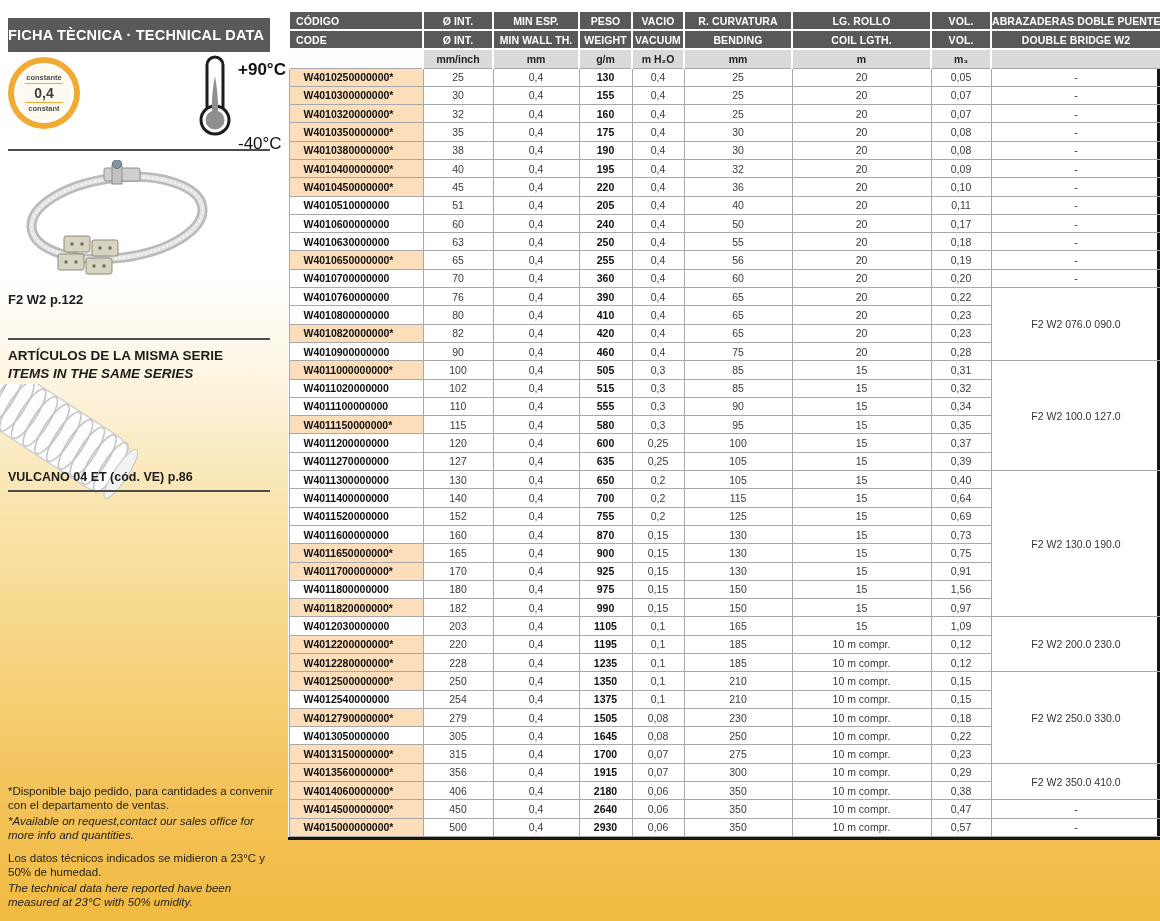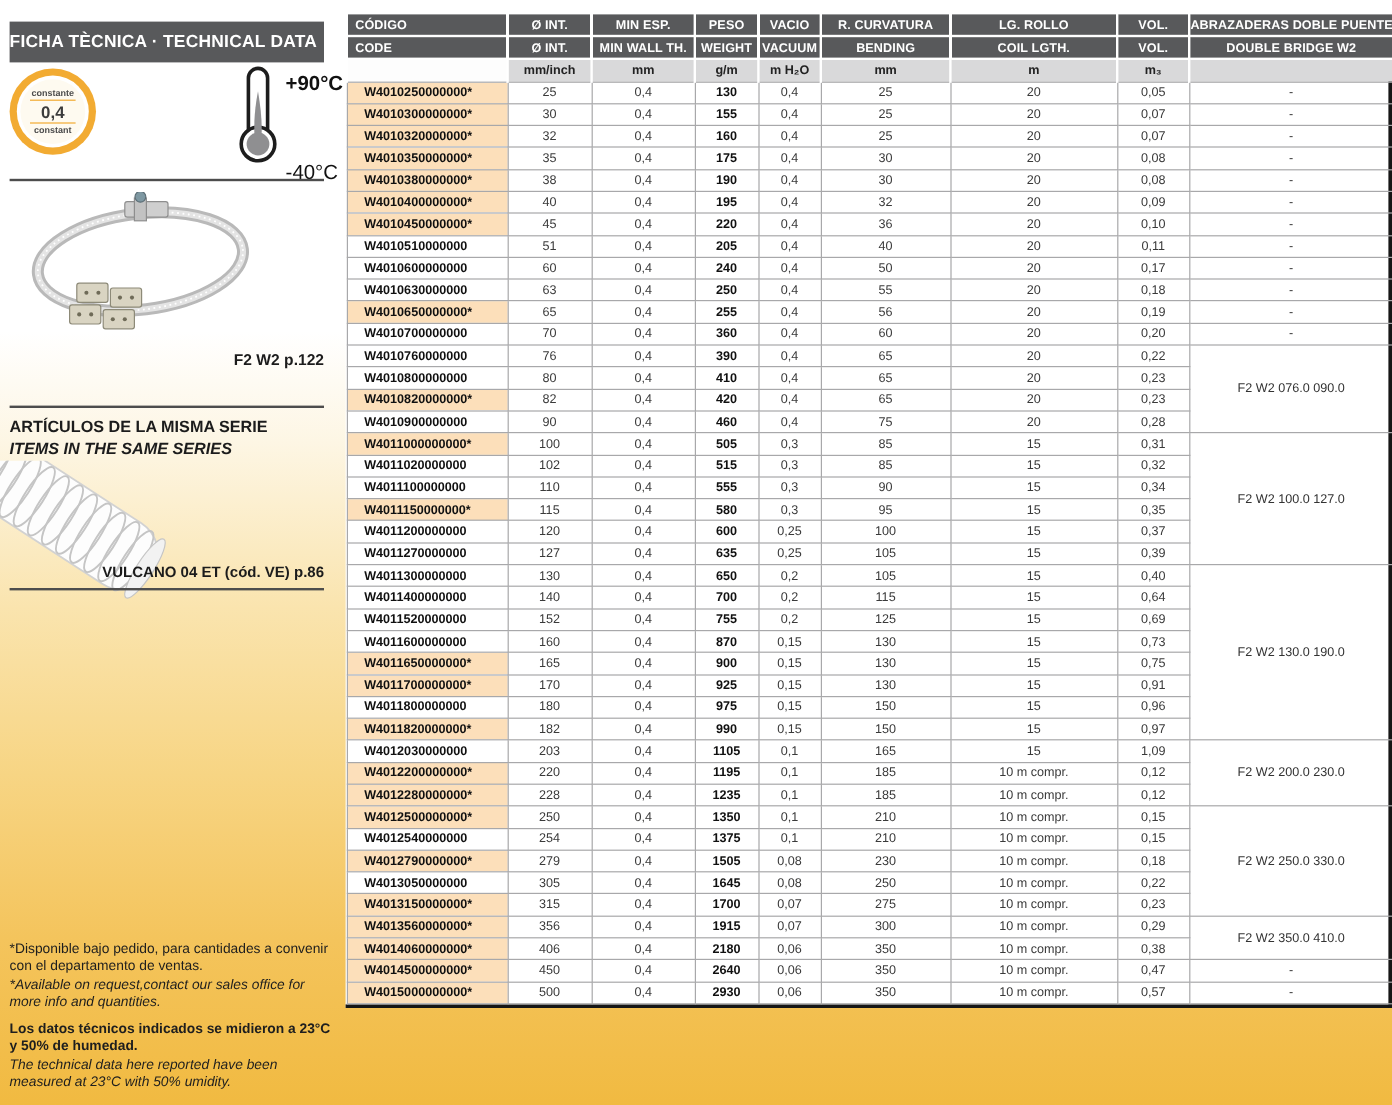--- a/index.html
+++ b/index.html
@@ -20,35 +20,35 @@
     align-items:center; justify-content:center; color:#4c4c4c; }
   .badge-inner .small { font-size:7.5px; font-weight:bold; }
   .badge-inner .big { font-size:14px; font-weight:bold; color:#3c3c3c; }
   .badge-rule { width:38px; height:1px; background:#f2ab32; margin:1px 0; }
 
   .thermo { position:absolute; left:196px; top:54px; }
   .temp-max { position:absolute; left:238px; top:60px; font-size:17px; font-weight:bold; color:#111; }
   .temp-min { position:absolute; left:238px; top:102px; font-size:17px; font-weight:normal; color:#111;margin-top:32px; }
 
   .clamp-img { position:absolute; left:12px; top:160px; }
-  .caption { position:absolute; left:8px; width:262px; text-align:right; color:#1c1c1c; }
+  .caption { position:absolute; left:8px; width:262px; text-align:left; color:#1c1c1c; }
   .cap-clamp { top:292px; }
   .cap-ref { font-size:13px; font-weight:bold; }
   .cap-line { font-size:12px; margin-top:1px; }
   .cap-line .it { font-style:italic; }
 
   .series-title { position:absolute; left:8px; top:347px; font-size:13.5px; font-weight:bold; color:#1c1c1c; line-height:1.3; }
   .series-title .en { font-style:italic; }
 
   .hose-img { position:absolute; left:0px; top:384px; }
   .cap-hose { top:470px; font-size:12.5px; font-weight:bold; }
 
   .footnotes { position:absolute; left:8px; top:784px; width:270px; font-size:11.5px; color:#1e1e1e; line-height:1.22; }
   .footnotes p { margin-bottom:2px; }
-  .footnotes .gap { margin-top:9px;font-weight:bold; }
+  .footnotes .gap { margin-top:9px; }
   .footnotes .it { font-style:italic; }
 
   
   .table-wrap { position:absolute; left:288px; top:10px; width:872px;
     background:#fff; border-bottom:3px solid #161616; border-right:3px solid #161616; }
   table { border-collapse:collapse; table-layout:fixed; width:100%; }
   thead th { background:#58595b; color:#fff; font-size:10.5px; font-weight:bold; height:19px;
     border:2px solid #fff; text-align:center; letter-spacing:.1px; overflow:hidden; white-space:nowrap; }
   thead th.left { text-align:left; padding-left:6px; }
   thead td.unit { background:#d9d9da; color:#222; font-size:10.5px; font-weight:bold; height:19px;
@@ -509,21 +509,21 @@
             <td class="num">0,91</td>
           </tr>
           <tr>
             <td class="code">W4011800000000</td>
             <td class="num">180</td>
             <td class="num">0,4</td>
             <td class="weight">975</td>
             <td class="num">0,15</td>
             <td class="num">150</td>
             <td class="num">15</td>
-            <td class="num">0,96</td>
+            <td class="num">1,56</td>
           </tr>
           <tr>
             <td class="code starred">W4011820000000*</td>
             <td class="num">182</td>
             <td class="num">0,4</td>
             <td class="weight">990</td>
             <td class="num">0,15</td>
             <td class="num">150</td>
             <td class="num">15</td>
             <td class="num">0,97</td>

